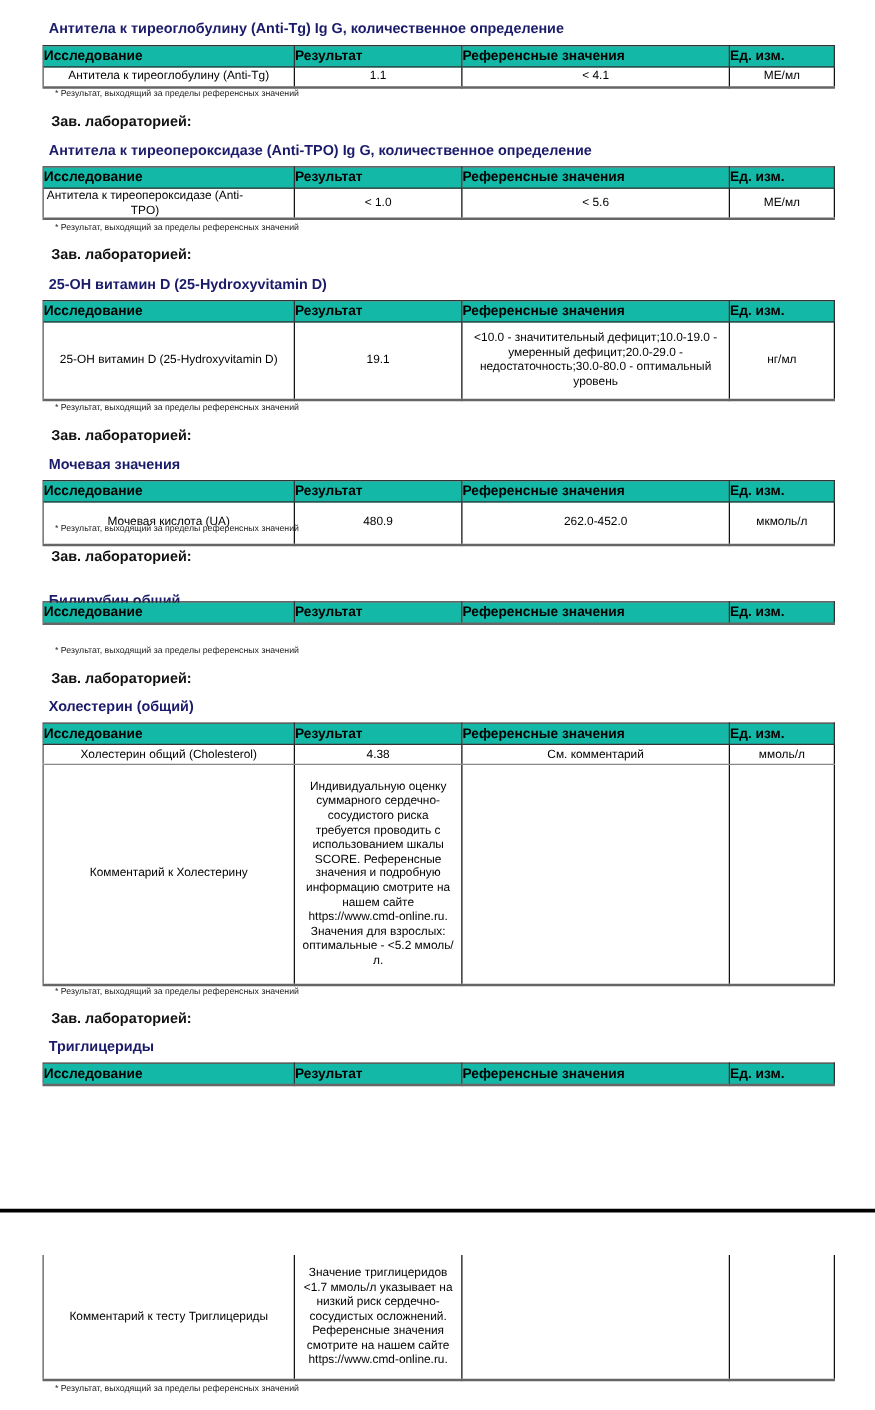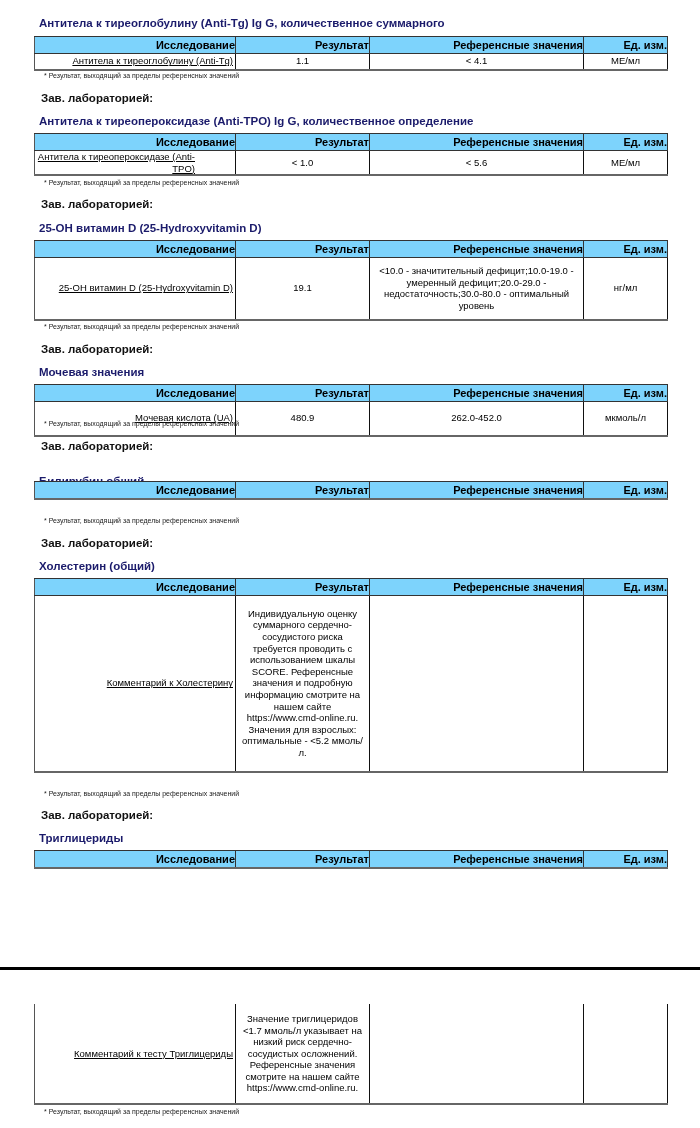--- a/index.html
+++ b/index.html
@@ -5,32 +5,32 @@
   html, body { margin:0; padding:0; background:#ffffff; }
   body { width:700px; height:1128px; position:relative; overflow:hidden;
          font-family:"Liberation Sans", sans-serif; color:#000; }
   .section-title { position:absolute; left:39px; font-weight:bold; font-size:11.5px; color:#1b1b6b; white-space:nowrap; }
   .lab-head { position:absolute; left:41px; font-weight:bold; font-size:11.5px; color:#111; white-space:nowrap;text-align:center; }
   .footnote { position:absolute; left:44px; font-size:7px; color:#222; white-space:nowrap; }
   table.res { position:absolute; left:34px; width:633px; border-collapse:collapse; table-layout:fixed;
               border-right:1.5px solid #333; border-bottom:2px solid #666; border-left:1px solid #555; }
   table.res col.c1 { width:201px; } table.res col.c2 { width:134px; }
   table.res col.c3 { width:214px; } table.res col.c4 { width:84px; }
-  table.res th { background:#7dd3fc; font-weight:bold; font-size:11px; height:16px; padding:0;
-                 border-top:1.5px solid #333; border-bottom:1.5px solid #333; border-right:1px solid #333; text-align:right; }
+  table.res th { background:#14b8a6; font-weight:bold; font-size:11px; height:16px; padding:0;
+                 border-top:1.5px solid #333; border-bottom:1.5px solid #333; border-right:1px solid #333; text-align:left; }
   table.res td { font-size:9.5px; padding:0 2px; border-right:1px solid #111; text-align:center; vertical-align:middle; line-height:11.6px; }
-  table.res td.name { text-align:right;text-decoration:underline; }
+  table.res td.name { text-align:center; }
   table.res tr.row td { border-bottom:1px solid #888; }
   .page-break { position:absolute; left:0; top:967px; width:700px; height:3px; background:#000; }
   table.cont { border-top:none; }
 </style>
 </head>
 <body>
 
-<div class="section-title" style="top:17px">Антитела к тиреоглобулину (Anti-Tg) Ig G, количественное суммарного</div>
+<div class="section-title" style="top:17px">Антитела к тиреоглобулину (Anti-Tg) Ig G, количественное определение</div>
 <table class="res" style="top:36px">
   <colgroup>
       <col class="c1">
       <col class="c2">
       <col class="c3">
       <col class="c4">
     </colgroup>
   <tbody>
       <tr>
     <th>Исследование</th>
@@ -155,20 +155,26 @@
       <col class="c3">
       <col class="c4">
     </colgroup>
   <tbody>
       <tr>
     <th>Исследование</th>
     <th>Результат</th>
     <th>Референсные значения</th>
     <th>Ед. изм.</th>
   </tr>
+  <tr class="row" style="height:16px">
+    <td class="name">Холестерин общий (Cholesterol)</td>
+    <td>4.38</td>
+    <td>См. комментарий</td>
+    <td>ммоль/л</td>
+  </tr>
   <tr style="height:176px">
     <td class="name">Комментарий к Холестерину</td>
     <td style="padding:0 3px">Индивидуальную оценку суммарного сердечно-сосудистого риска требуется проводить с использованием шкалы SCORE. Референсные значения и подробную информацию смотрите на нашем сайте https://www.cmd-online.ru. Значения для взрослых: оптимальные - &lt;5.2 ммоль/л.</td>
     <td></td>
     <td></td>
   </tr>
 </tbody>
   </table>
 <div class="footnote" style="top:790px">* Результат, выходящий за пределы референсных значений</div>
 <div class="lab-head" style="top:809px">Зав. лабораторией:</div>

